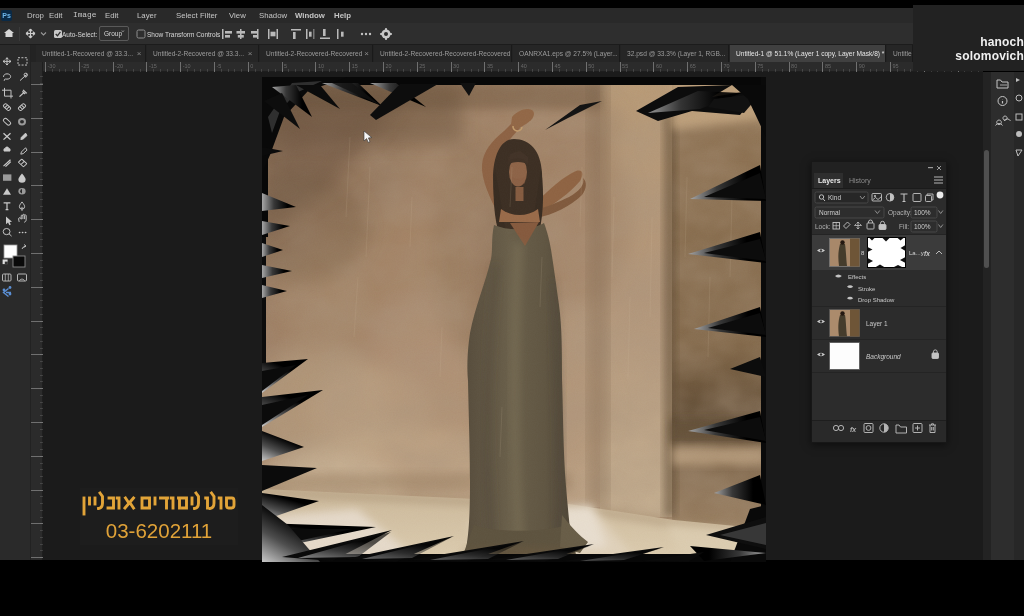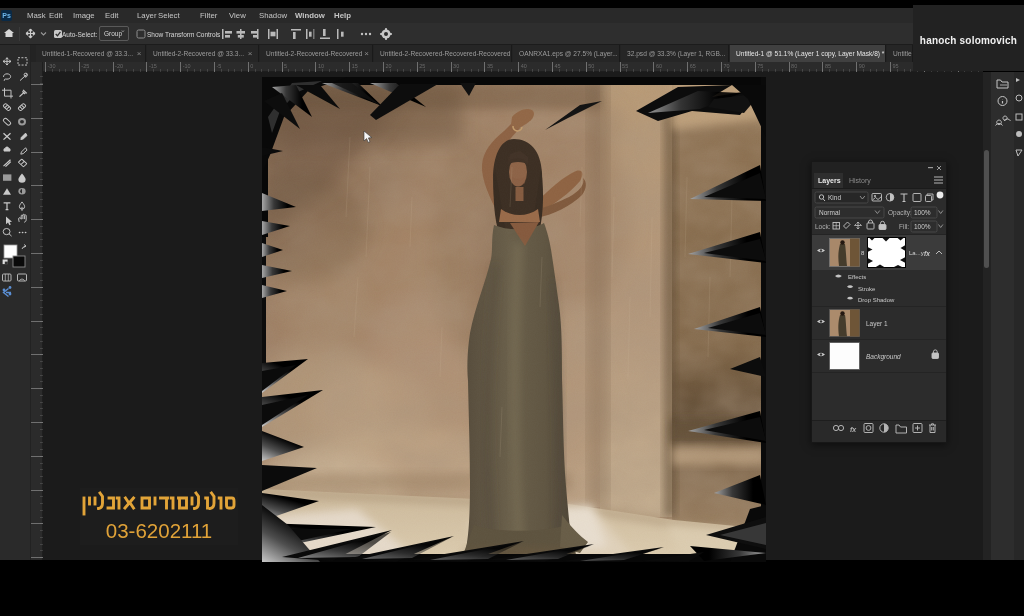--- a/index.html
+++ b/index.html
@@ -10,26 +10,26 @@
   .tab{position:absolute;top:0;height:17px;font-size:6.6px;color:#9b9b9b;line-height:17px;white-space:nowrap;overflow:hidden;border-right:1px solid #1a1a1a;padding-left:6px;background:#262626;}
   .tab .tx{color:#8a8a8a;font-size:8px;}
   .tab.sel{background:#404040;color:#e6e6e6;}
 </style>
 </head>
 <body>
 <div id="stage">
 
   <div class="abs" id="menubar" style="left:0;top:8px;width:913px;height:15px;background:#292929;">
     <div class="abs" style="left:1px;top:2px;width:11px;height:11px;background:#0a2a47;border-radius:2px;color:#6fb6e9;font-size:7px;font-weight:bold;text-align:center;line-height:11px;">Ps</div>
-    <span class="menuitem" style="left:27px;">Mask</span>
+    <span class="menuitem" style="left:27px;">Drop</span>
     <span class="menuitem" style="left:49px;">Edit</span>
-    <span class="menuitem" style="left:73px;">Image</span>
+    <span class="menuitem" style="left:73px;font-family:Liberation Mono, monospace;">Image</span>
     <span class="menuitem" style="left:105px;">Edit</span>
     <span class="menuitem" style="left:137px;">Layer</span>
-    <span class="menuitem" style="left:158px;">Select</span>
+    <span class="menuitem" style="left:176px;">Select</span>
     <span class="menuitem" style="left:200px;">Filter</span>
     <span class="menuitem" style="left:229px;">View</span>
     <span class="menuitem" style="left:259px;">Shadow</span>
     <span class="menuitem" style="left:295px;font-weight:bold;">Window</span>
     <span class="menuitem" style="left:334px;font-weight:bold;">Help</span>
   </div>
 
   <div class="abs" id="optbar" style="left:0;top:23px;width:913px;height:22px;background:#2e2e2e;border-bottom:1px solid #1c1c1c;">
     <svg class="abs" style="left:0;top:0;" width="913" height="22" viewBox="0 0 913 22">
       <path d="M9 6 L14 10 L12.5 10 L12.5 14 L5.5 14 L5.5 10 L4 10 Z" fill="#d6d6d6"></path>
@@ -467,21 +467,21 @@
         <path d="M2 6 l4 2 l-4 2 z"></path>
         <circle cx="5" cy="26" r="3" fill="none" stroke="#bdbdbd" stroke-width="1"></circle>
         <rect x="2" y="42" width="6" height="6" fill="none" stroke="#bdbdbd" stroke-width="1"></rect>
         <path d="M2 62 a3 3 0 0 1 6 0 a3 3 0 0 1 -6 0"></path>
         <path d="M2 78 h6 l-4 6 z" fill="none" stroke="#bdbdbd" stroke-width="1"></path>
       </g>
     </svg>
   </div>
 
   <div class="abs" style="left:913px;top:5px;width:111px;height:66px;background:#222222;">
-    <div style="margin-top:30px;text-align:center;font-size:10px;font-weight:bold;color:#f0f0f0;letter-spacing:0.2px;">hanoch solomovich</div>
+    <div style="margin-top:30px;text-align:right;font-size:12px;font-weight:bold;color:#f0f0f0;letter-spacing:0.2px;">hanoch solomovich</div>
   </div>
 
   <div class="abs" id="layerspanel" style="left:811px;top:161px;width:136px;height:282px;background:#2c2c2c;border:1px solid #171717;box-shadow:0 2px 8px rgba(0,0,0,0.5);">
     <svg width="134" height="280" viewBox="0 0 134 280">
       <rect x="0" y="0" width="134" height="26" fill="#212121"></rect>
       <rect x="0" y="26" width="134" height="1" fill="#1b1b1b"></rect>
       <g fill="#9a9a9a" font-size="5.5">
         <rect x="116" y="5" width="5" height="1.2"></rect>
         <path d="M125 4 L129 8 M129 4 L125 8" stroke="#9a9a9a" stroke-width="1" fill="none"></path>
       </g>

